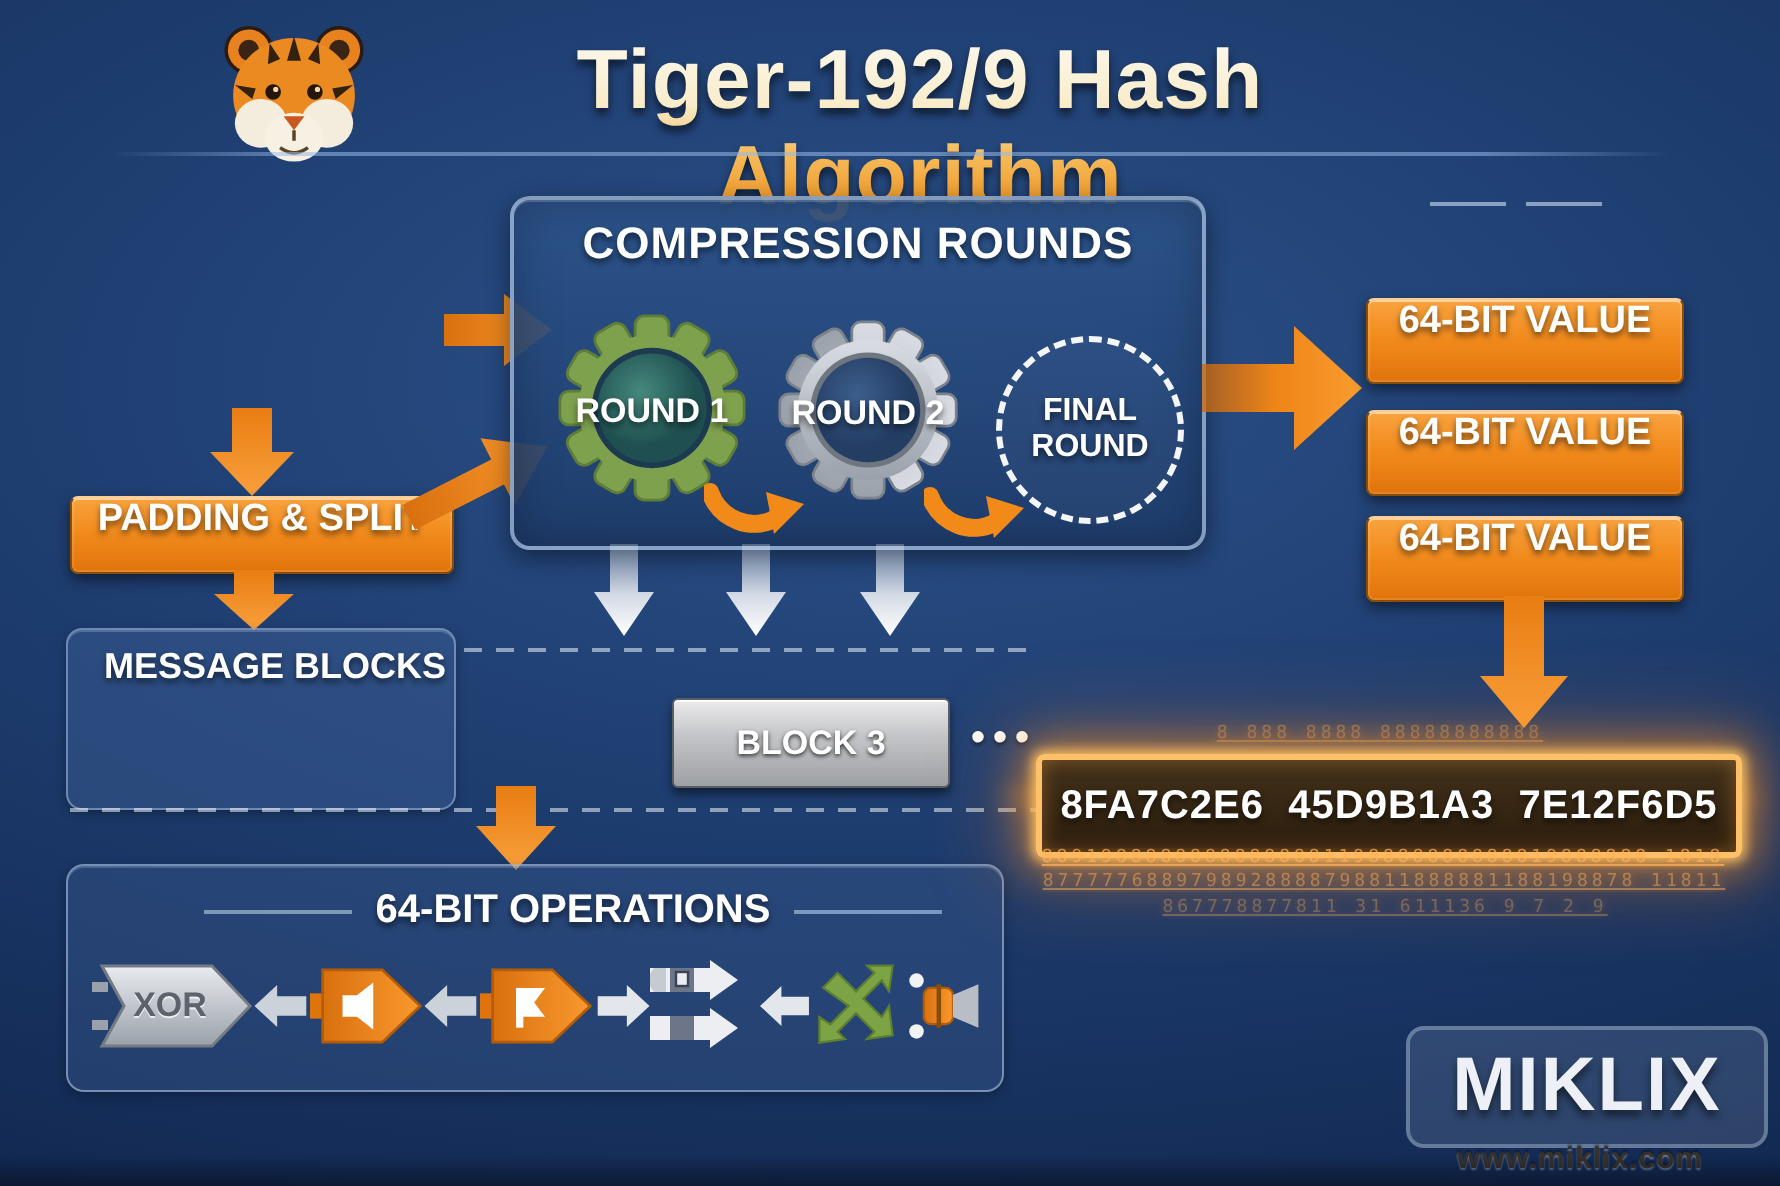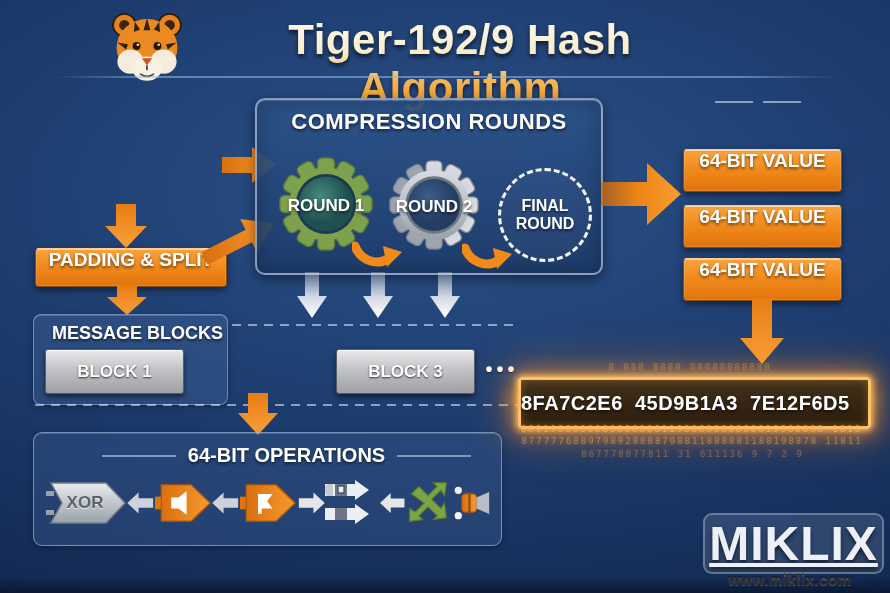--- a/index.html
+++ b/index.html
@@ -79,33 +79,33 @@
     font-weight:bold;font-size:17px;color:#5c636c;text-shadow:0 1px 0 rgba(255,255,255,.7);}
 
   
   .result-row{left:655px;top:101px;width:205px;display:flex;align-items:center;justify-content:center;gap:10px;}
   .result-row .lbl{font-size:25px;letter-spacing:.5px;}
   .result-dash{width:38px;height:2px;background:rgba(210,225,245,.6);}
   .hash-box{left:518px;top:377px;width:347px;height:46px;border-radius:4px;
     background:linear-gradient(180deg,#41301a 0%,#2b1d0d 100%);
     border:3px solid #ffc06a;
     box-shadow:0 0 6px 2px rgba(255,195,100,.9), 0 0 20px 6px rgba(255,150,40,.55), 0 0 42px 14px rgba(255,130,20,.28), inset 0 0 10px rgba(255,170,70,.35);
-    display:flex;align-items:center;justify-content:flex-start;}
+    display:flex;align-items:center;justify-content:center;}
   .hash-box .lbl{font-size:20px;letter-spacing:.5px;white-space:pre;}
   .glow-streak{left:495px;top:392px;width:390px;height:14px;border-radius:7px;
     background:linear-gradient(90deg,rgba(255,150,40,0),rgba(255,165,60,.55) 12%,rgba(255,180,80,.6) 50%,rgba(255,165,60,.55) 88%,rgba(255,150,40,0));
     filter:blur(4px);}
   .glow-digits{font-family:"DejaVu Sans Mono",monospace;font-size:9px;letter-spacing:2px;color:#ffb259;
-    text-align:center;white-space:nowrap;overflow:hidden;text-shadow:0 0 4px rgba(255,150,40,.8);}
+    text-align:center;white-space:nowrap;overflow:hidden;text-shadow:0 0 4px rgba(255,150,40,.8);text-decoration:underline;}
 
   
   .brand-box{left:703px;top:513px;width:177px;height:57px;border-radius:9px;
     background:rgba(195,210,230,.15);border:2px solid rgba(220,232,248,.32);
     display:flex;align-items:center;justify-content:center;}
-  .brand-box .lbl{font-size:48px;letter-spacing:1px;color:#edf1f7;text-shadow:0 3px 4px rgba(0,0,0,.55);text-decoration:underline;}
+  .brand-box .lbl{font-size:38px;letter-spacing:1px;color:#edf1f7;text-shadow:0 3px 4px rgba(0,0,0,.55);}
   .brand-url{left:690px;top:571px;width:200px;text-align:center;font-size:15px;font-weight:bold;
     color:#38322a;text-shadow:0 1px 1px rgba(255,255,255,.4), 0 -1px 1px rgba(0,0,0,.35);letter-spacing:.5px;}
 </style>
 </head>
 <body>
 
 <div class="stage">
 
   <svg class="abs" style="left:103px;top:6px;" width="88" height="80" viewBox="0 0 100 92">
     <circle cx="24" cy="22" r="13" fill="#e8821f" stroke="#2a1c10" stroke-width="2"></circle>
@@ -251,23 +251,20 @@
   <svg class="abs" style="left:363px;top:272px;" width="30" height="46" viewBox="0 0 30 46">
     <polygon points="8,0 22,0 22,24 30,24 15,46 0,24 8,24" fill="url(#wg)"></polygon>
   </svg>
   <svg class="abs" style="left:430px;top:272px;" width="30" height="46" viewBox="0 0 30 46">
     <polygon points="8,0 22,0 22,24 30,24 15,46 0,24 8,24" fill="url(#wg)"></polygon>
   </svg>
 
   <div class="abs dash-line" style="left:232px;top:324px;width:288px;"></div>
   <div class="abs mb-panel">
     <div class="lbl mb-title">MESSAGE BLOCKS</div>
-  </div>
-  <div class="abs block" style="left:45px;">
-    <span class="lbl">BLOCK 1</span>
   </div>
   <div class="abs block" style="left:336px;">
     <span class="lbl">BLOCK 3</span>
   </div>
   <div class="abs more-dots">•••</div>
   <div class="abs dash-line" style="left:35px;top:404px;width:483px;"></div>
 
   <svg class="abs" style="left:238px;top:393px;" width="40" height="42" viewBox="0 0 40 42">
     <polygon points="10,0 30,0 30,20 40,20 20,42 0,20 10,20" fill="url(#og2)"></polygon>
   </svg>

